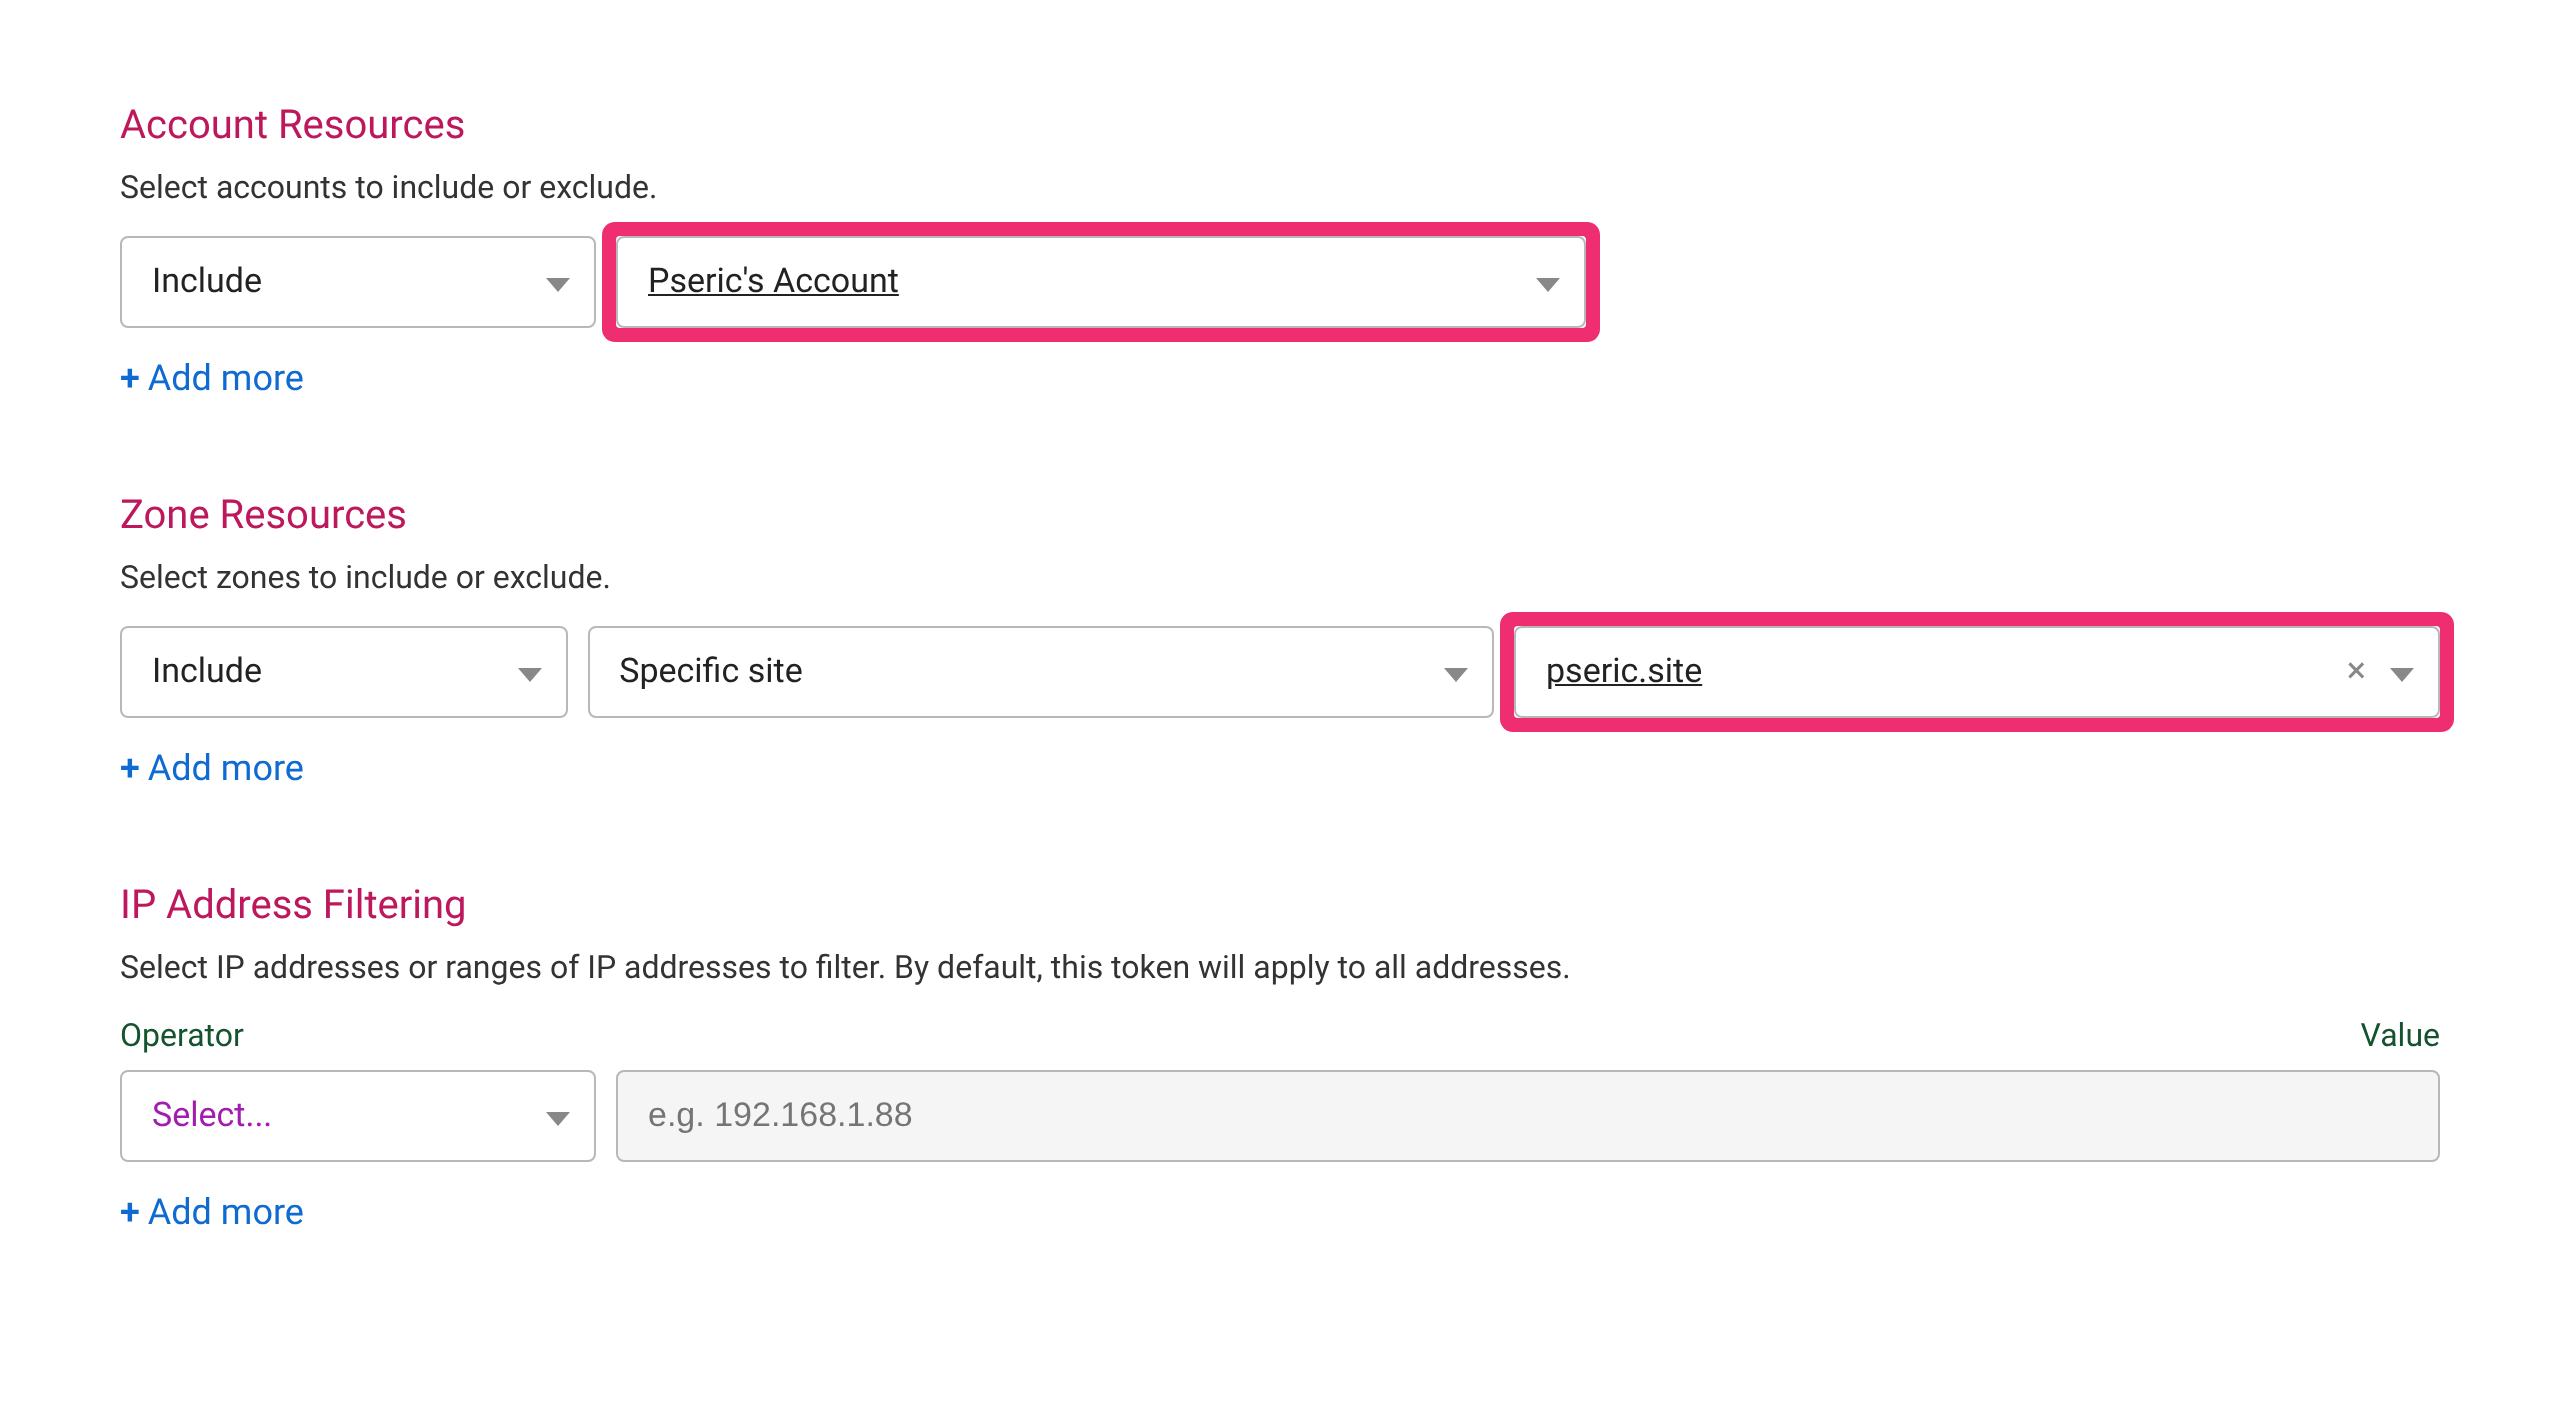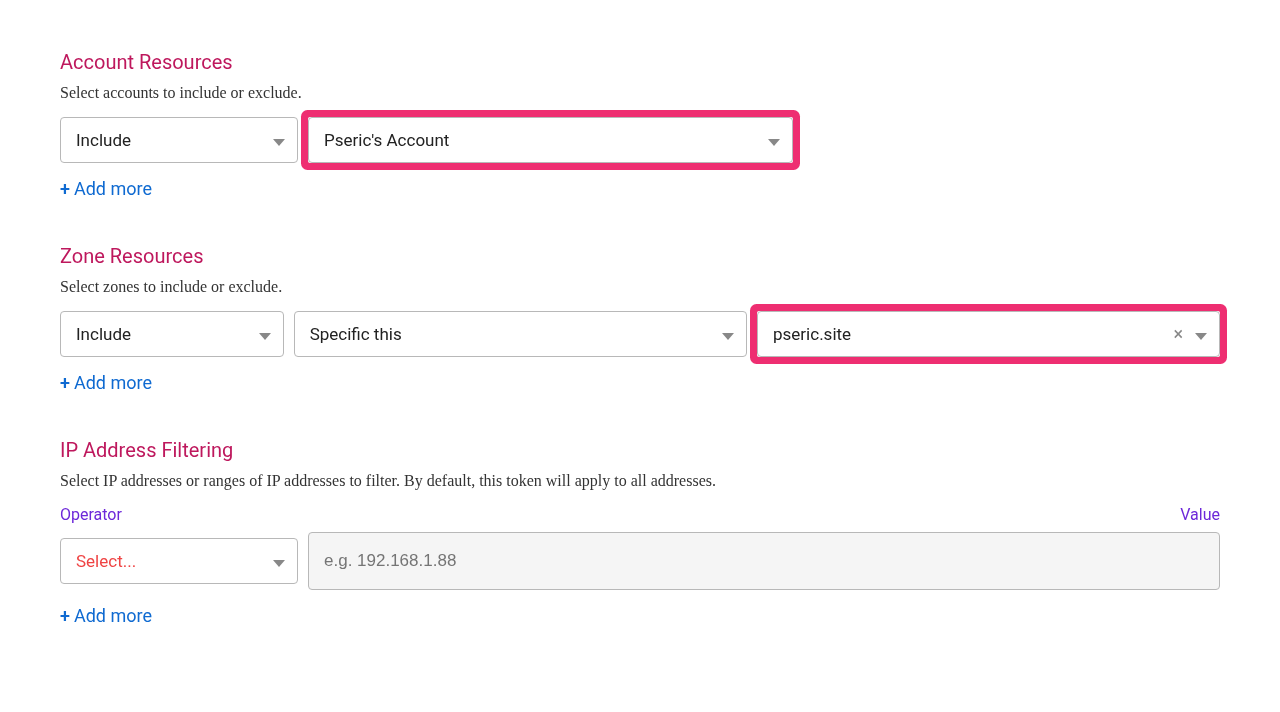--- a/index.html
+++ b/index.html
@@ -19,21 +19,20 @@
     .section-title {
       font-size: 20px;
       font-weight: 400;
       color: #be185d;
       margin-bottom: 10px;
     }
     .section-desc {
       font-size: 16px;
       color: #333;
       margin-bottom: 15px;
-      font-family: Liberation Serif, serif;
     }
     .row {
       display: flex;
       gap: 10px;
       margin-bottom: 15px;
       align-items: center;
     }
     .select-box {
       position: relative;
       border: 1px solid #b8b8b8;
@@ -82,37 +81,37 @@
     .add-more .plus {
       font-weight: 600;
     }
     .field-labels {
       display: flex;
       gap: 10px;
       margin-bottom: 8px;
     }
     .field-label {
       font-size: 16px;
-      color: #6d28d9;
+      color: #14532d;
     }
     .field-label.op {
       width: 238px;
     }
     .field-label.val {
       flex: 1;
       text-align: right;
     }
     .placeholder-text {
-      color: #ef4444;
+      color: #a21caf;
     }
     .input-box {
       border: 1px solid #b8b8b8;
       border-radius: 4px;
       background: #f5f5f5;
-      height: 58px;
+      height: 46px;
       padding: 0 15px;
       font-size: 17px;
       color: #999;
       flex: 1;
       outline: none;
     }
     .clear-x {
       position: absolute;
       right: 36px;
       top: 50%;
@@ -124,20 +123,21 @@
     .caret-svg {
       width: 0;
       height: 0;
       border-left: 6px solid transparent;
       border-right: 6px solid transparent;
       border-top: 7px solid #888;
       display: inline-block;
     }
     .wrap-highlight {
       display: inline-block;
+      text-decoration: underline;
     }
   </style>
 </head>
 <body>
 
 <div class="section">
   <h3 class="section-title">Account Resources</h3>
   <p class="section-desc">Select accounts to include or exclude.</p>
   <div class="row">
     <div class="select-box w-small">
@@ -159,21 +159,21 @@
 
 <div class="section">
   <h3 class="section-title">Zone Resources</h3>
   <p class="section-desc">Select zones to include or exclude.</p>
   <div class="row">
     <div class="select-box w-small">
       <span>Include</span>
       <span class="caret"><span class="caret-svg"></span></span>
     </div>
     <div class="select-box w-large">
-      <span>Specific this</span>
+      <span>Specific site</span>
       <span class="caret"><span class="caret-svg"></span></span>
     </div>
     <div class="wrap-highlight highlighted">
       <div class="select-box w-med">
         <span>pseric.site</span>
         <span class="clear-x">×</span>
         <span class="caret"><span class="caret-svg"></span></span>
       </div>
     </div>
   </div>

